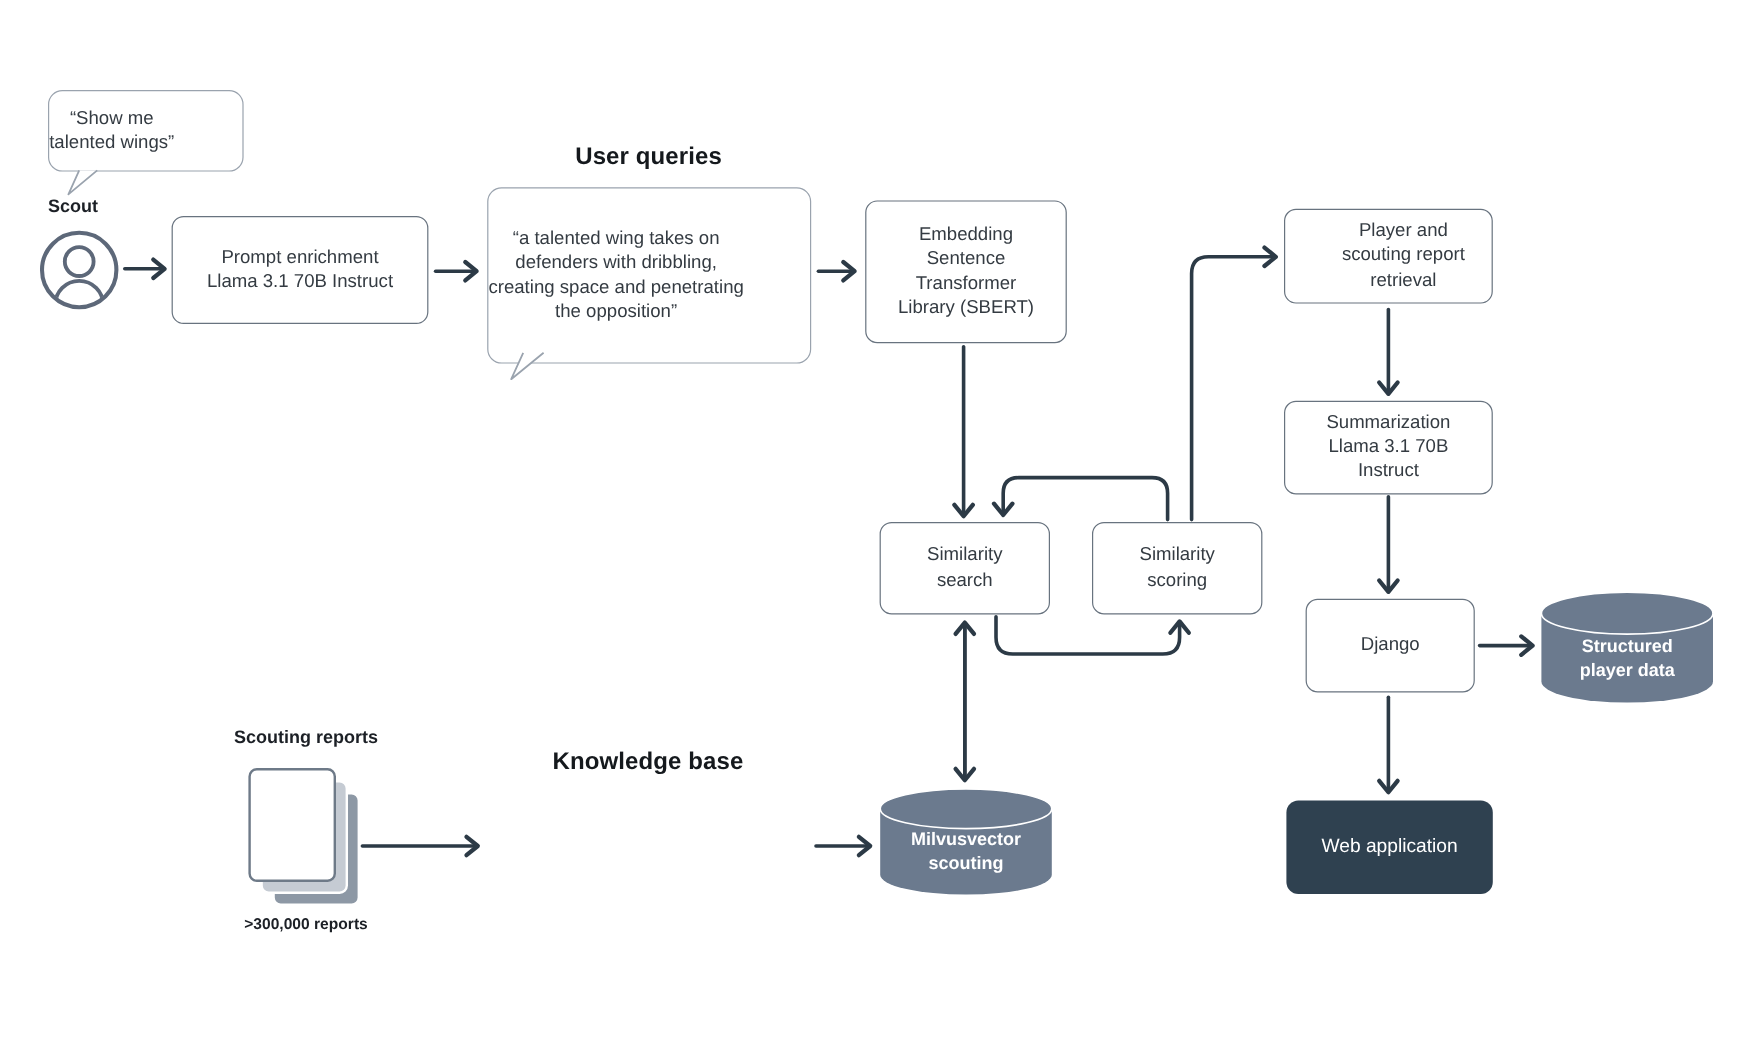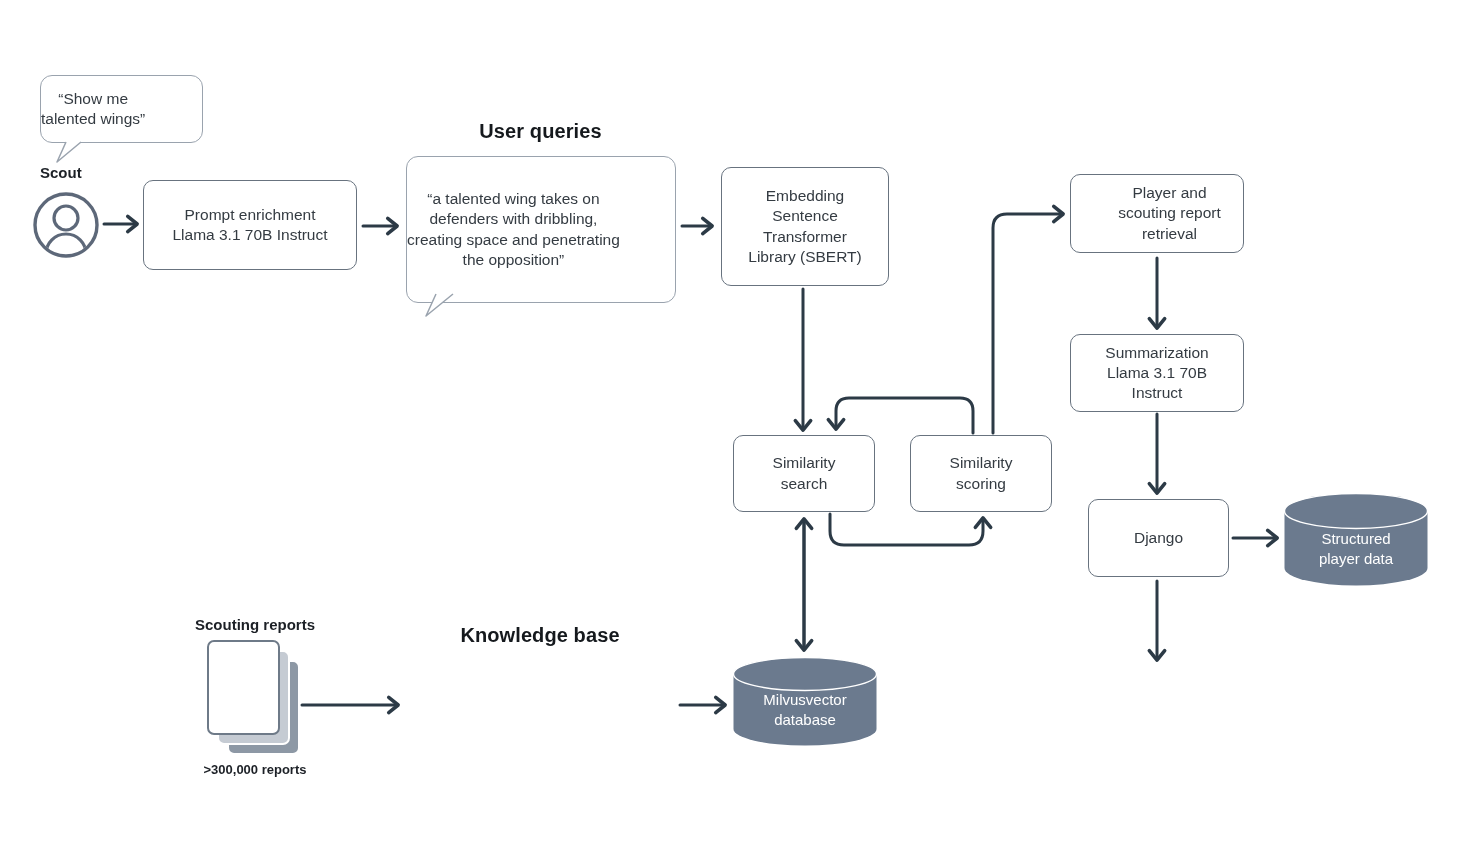--- a/index.html
+++ b/index.html
@@ -27,21 +27,21 @@
   }
   .minorlabel{position:absolute;font-size:15px;font-weight:600;color:#1c2026;z-index:3;}
   .darkbox{
     position:absolute;display:flex;align-items:center;justify-content:center;
     background:#2f4150;border-radius:10px;color:#fff;font-size:16px;font-weight:500;
     z-index:3;text-align:center;
   }
   .cyl{position:absolute;z-index:3;}
   .cyl .cyl-text{
     position:absolute;left:0;right:0;text-align:center;color:#fff;
-    font-size:15px;line-height:1.3;white-space:pre-line;
+    font-size:15px;line-height:1.3;white-space:pre-line;font-weight:bold;
   }
   .doc{position:absolute;width:73px;height:95px;border-radius:7px;box-sizing:border-box;z-index:3;}
   .doc-back{background:#8d98a5;border:2px solid #fff;}
   .doc-mid{background:#c5cbd3;border:2px solid #fff;}
   .doc-front{background:#fff;border:2px solid #6e7a88;}
   .tail{position:absolute;z-index:4;}
   .centerwrap{display:flex;align-items:center;justify-content:center;}
 </style>
 </head>
 <body>
@@ -141,31 +141,34 @@
 
   <div class="cyl" style="left:1283px;top:492px;width:146px;height:97px;">
     <svg width="146" height="97" viewBox="0 0 146 97">
       <path d="M1.5,19 L1.5,76 A71.5,17.5 0 0 0 144.5,76 L144.5,19 Z" fill="#6b7a8e"></path>
       <ellipse cx="73" cy="19" rx="71.5" ry="17.5" fill="#6b7a8e" stroke="#ffffff" stroke-width="1.4"></ellipse>
     </svg>
     <div class="cyl-text" style="top:37px;">Structured
 player data</div>
   </div>
 
+  <div class="darkbox" style="left:1072px;top:667px;width:172px;height:78px;">
+    <span>Web application</span>
+  </div>
 
-  <div class="minorlabel centerwrap" style="left:175px;top:606px;width:160px;margin-top:10px;">Scouting reports</div>
+  <div class="minorlabel centerwrap" style="left:175px;top:606px;width:160px;">Scouting reports</div>
   <div class="doc doc-back" style="left:227px;top:660px;"></div>
   <div class="doc doc-mid" style="left:217px;top:650px;"></div>
   <div class="doc doc-front" style="left:207px;top:640px;"></div>
   <div class="minorlabel centerwrap" style="left:175px;top:762px;width:160px;font-size:13px;font-weight:700;">&gt;300,000 reports</div>
 
   <div class="heading" style="left:405px;top:624px;width:270px;">Knowledge base</div>
 
   <div class="cyl" style="left:732px;top:657px;width:146px;height:90px;">
     <svg width="146" height="90" viewBox="0 0 146 90">
       <path d="M1.5,17 L1.5,72 A71.5,16.5 0 0 0 144.5,72 L144.5,17 Z" fill="#6b7a8e"></path>
       <ellipse cx="73" cy="17" rx="71.5" ry="16.5" fill="#6b7a8e" stroke="#ffffff" stroke-width="1.4"></ellipse>
     </svg>
     <div class="cyl-text" style="top:33px;">Milvusvector
-database</div>
+scouting</div>
   </div>
 
 </div>
 
 </body></html>

